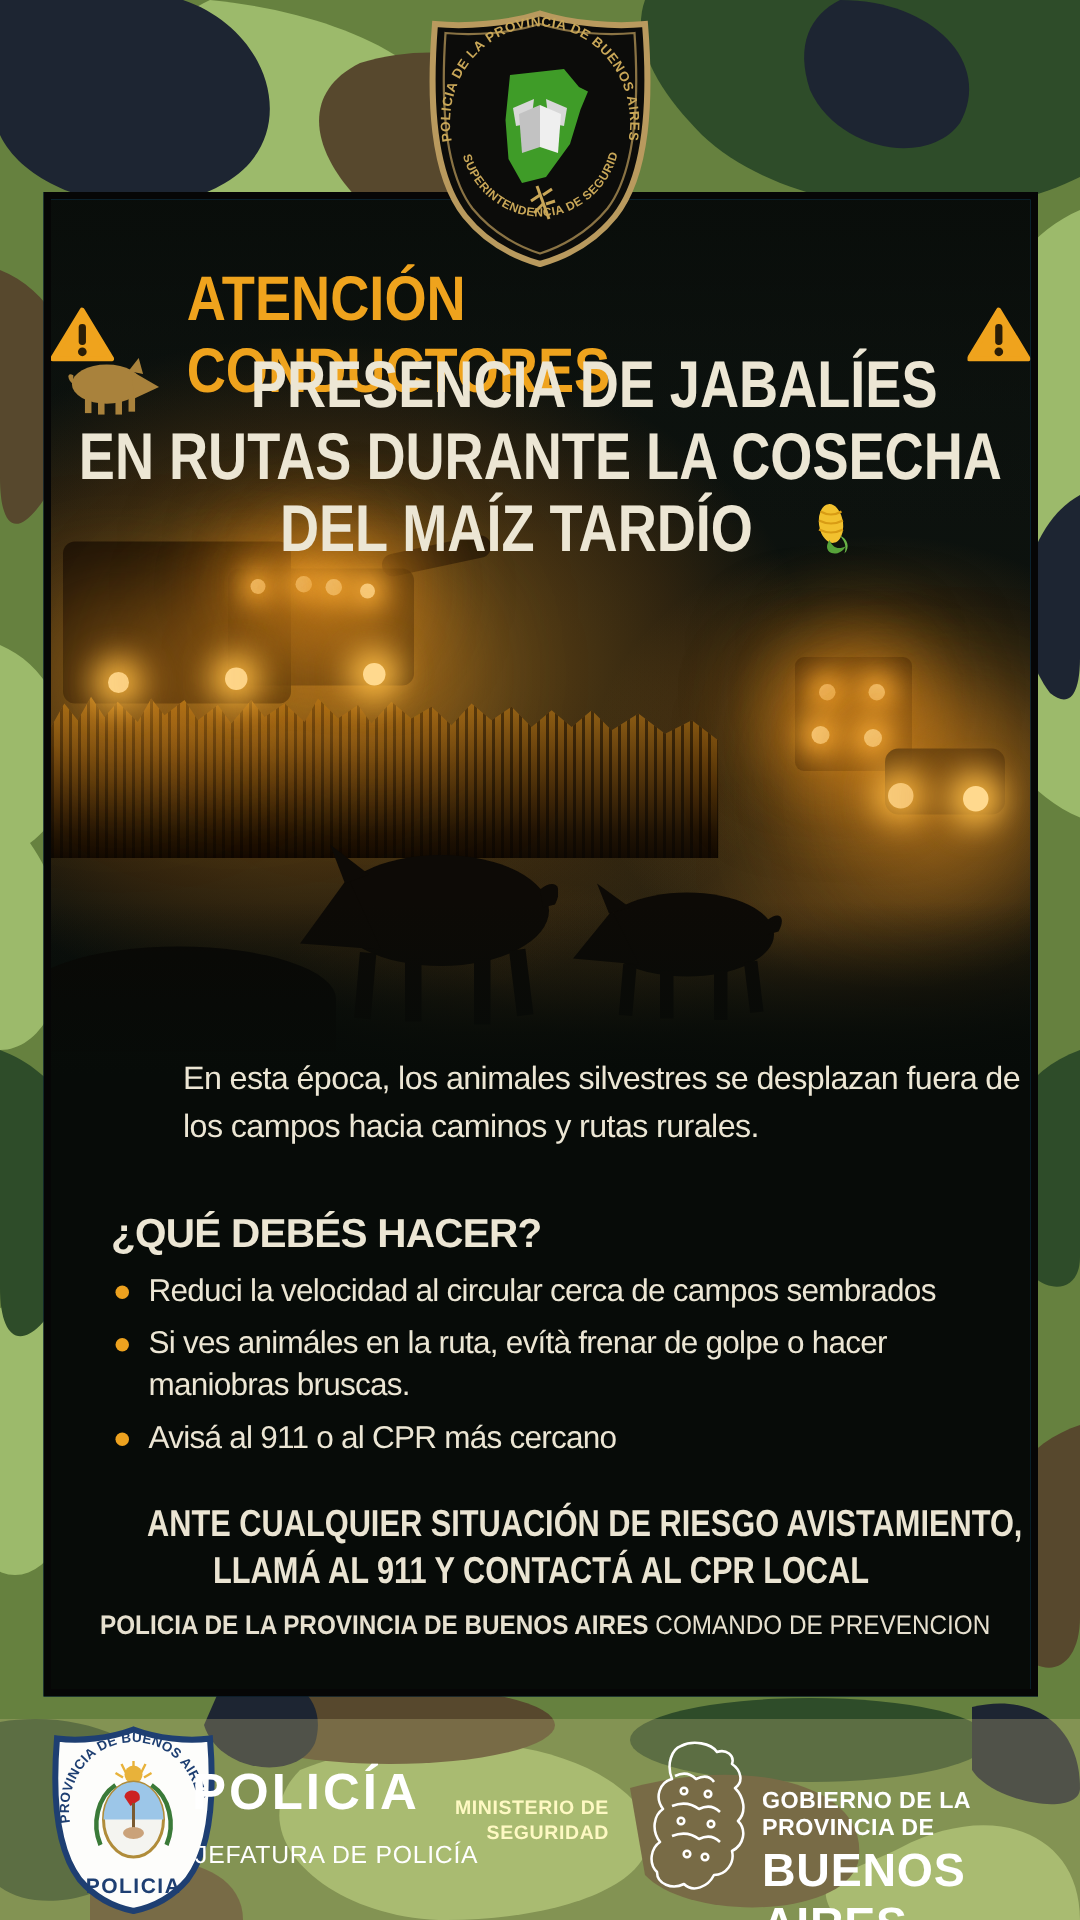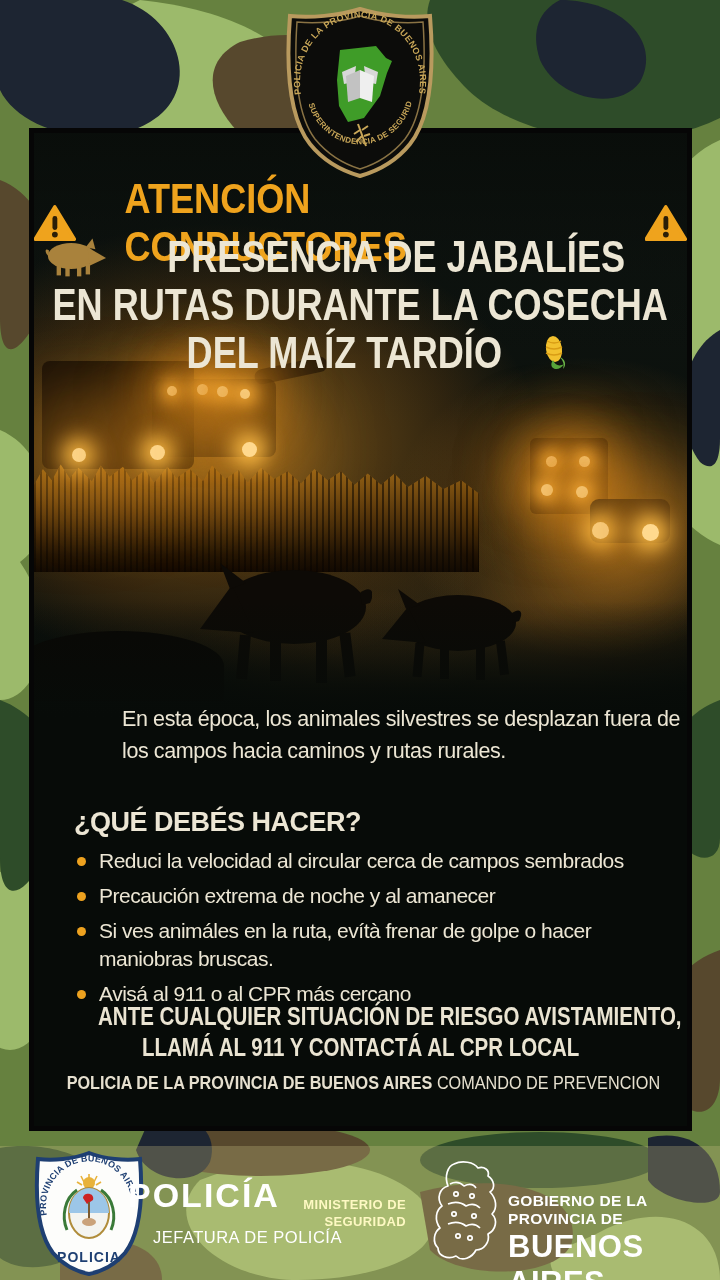--- a/index.html
+++ b/index.html
@@ -53,21 +53,21 @@
   .bullets li::before{content:"";position:absolute;left:3px;top:10px;width:9px;height:9px;
               border-radius:50%;background:#eda21f;}
   .cta{left:0;top:868px;width:653px;text-align:center;font-weight:bold;font-size:25px;
        line-height:31px;color:#eae4d2;z-index:6;}
   .credit{left:0;top:940px;width:653px;text-align:center;font-size:18px;color:#e6e0cf;
           z-index:6;transform:scaleX(.9);white-space:nowrap;}
   .credit .b{font-weight:bold;}
 
   
   .f-police-title{left:128px;top:1176px;color:#fff;font-size:34px;font-weight:bold;letter-spacing:2px;}
-  .f-police-sub{left:130px;top:1228px;color:#fff;font-size:16.5px;letter-spacing:.5px;margin-left:23px;}
+  .f-police-sub{left:130px;top:1228px;color:#fff;font-size:16.5px;letter-spacing:.5px;}
   .f-ministry{left:294px;top:1196px;width:112px;text-align:right;color:#fef9c3;font-size:13px;
               font-weight:bold;line-height:17px;letter-spacing:.4px;}
   .f-gov{left:508px;top:1192px;color:#fff;}
   .f-gov .l1{font-size:15.5px;font-weight:bold;letter-spacing:.3px;}
   .f-gov .l2{font-size:31px;font-weight:bold;letter-spacing:.5px;margin-top:1px;}
 </style>
 </head>
 <body>
 
 <div class="canvas">
@@ -212,21 +212,20 @@
           <path d="M17,22 C22,24 24,30 20,34 C22,28 19,25 17,22 Z" fill="#6ab448"></path>
         </svg>
       </div>
     </div>
 
     <div class="abs txt para" style="top:570px;margin-left:48px;">En esta época, los animales silvestres se desplazan fuera de los campos hacia caminos y rutas rurales.</div>
     <div class="abs txt q-head">¿QUÉ DEBÉS HACER?</div>
 
     <ul class="bullets">
       <li>Reduci la velocidad al circular cerca de campos sembrados</li>
-      <li>Precaución extrema de noche y al amanecer</li>
       <li>Si ves animáles en la ruta, evítà frenar de golpe o hacer maniobras bruscas.</li>
       <li>Avisá al 911 o al CPR más cercano</li>
     </ul>
 
     <div class="abs cta">
       <div><span class="condense">ANTE CUALQUIER SITUACIÓN DE RIESGO AVISTAMIENTO,</span></div>
       <div><span class="condense">LLAMÁ AL 911 Y CONTACTÁ AL CPR LOCAL</span></div>
     </div>
 
     <div class="abs credit">

